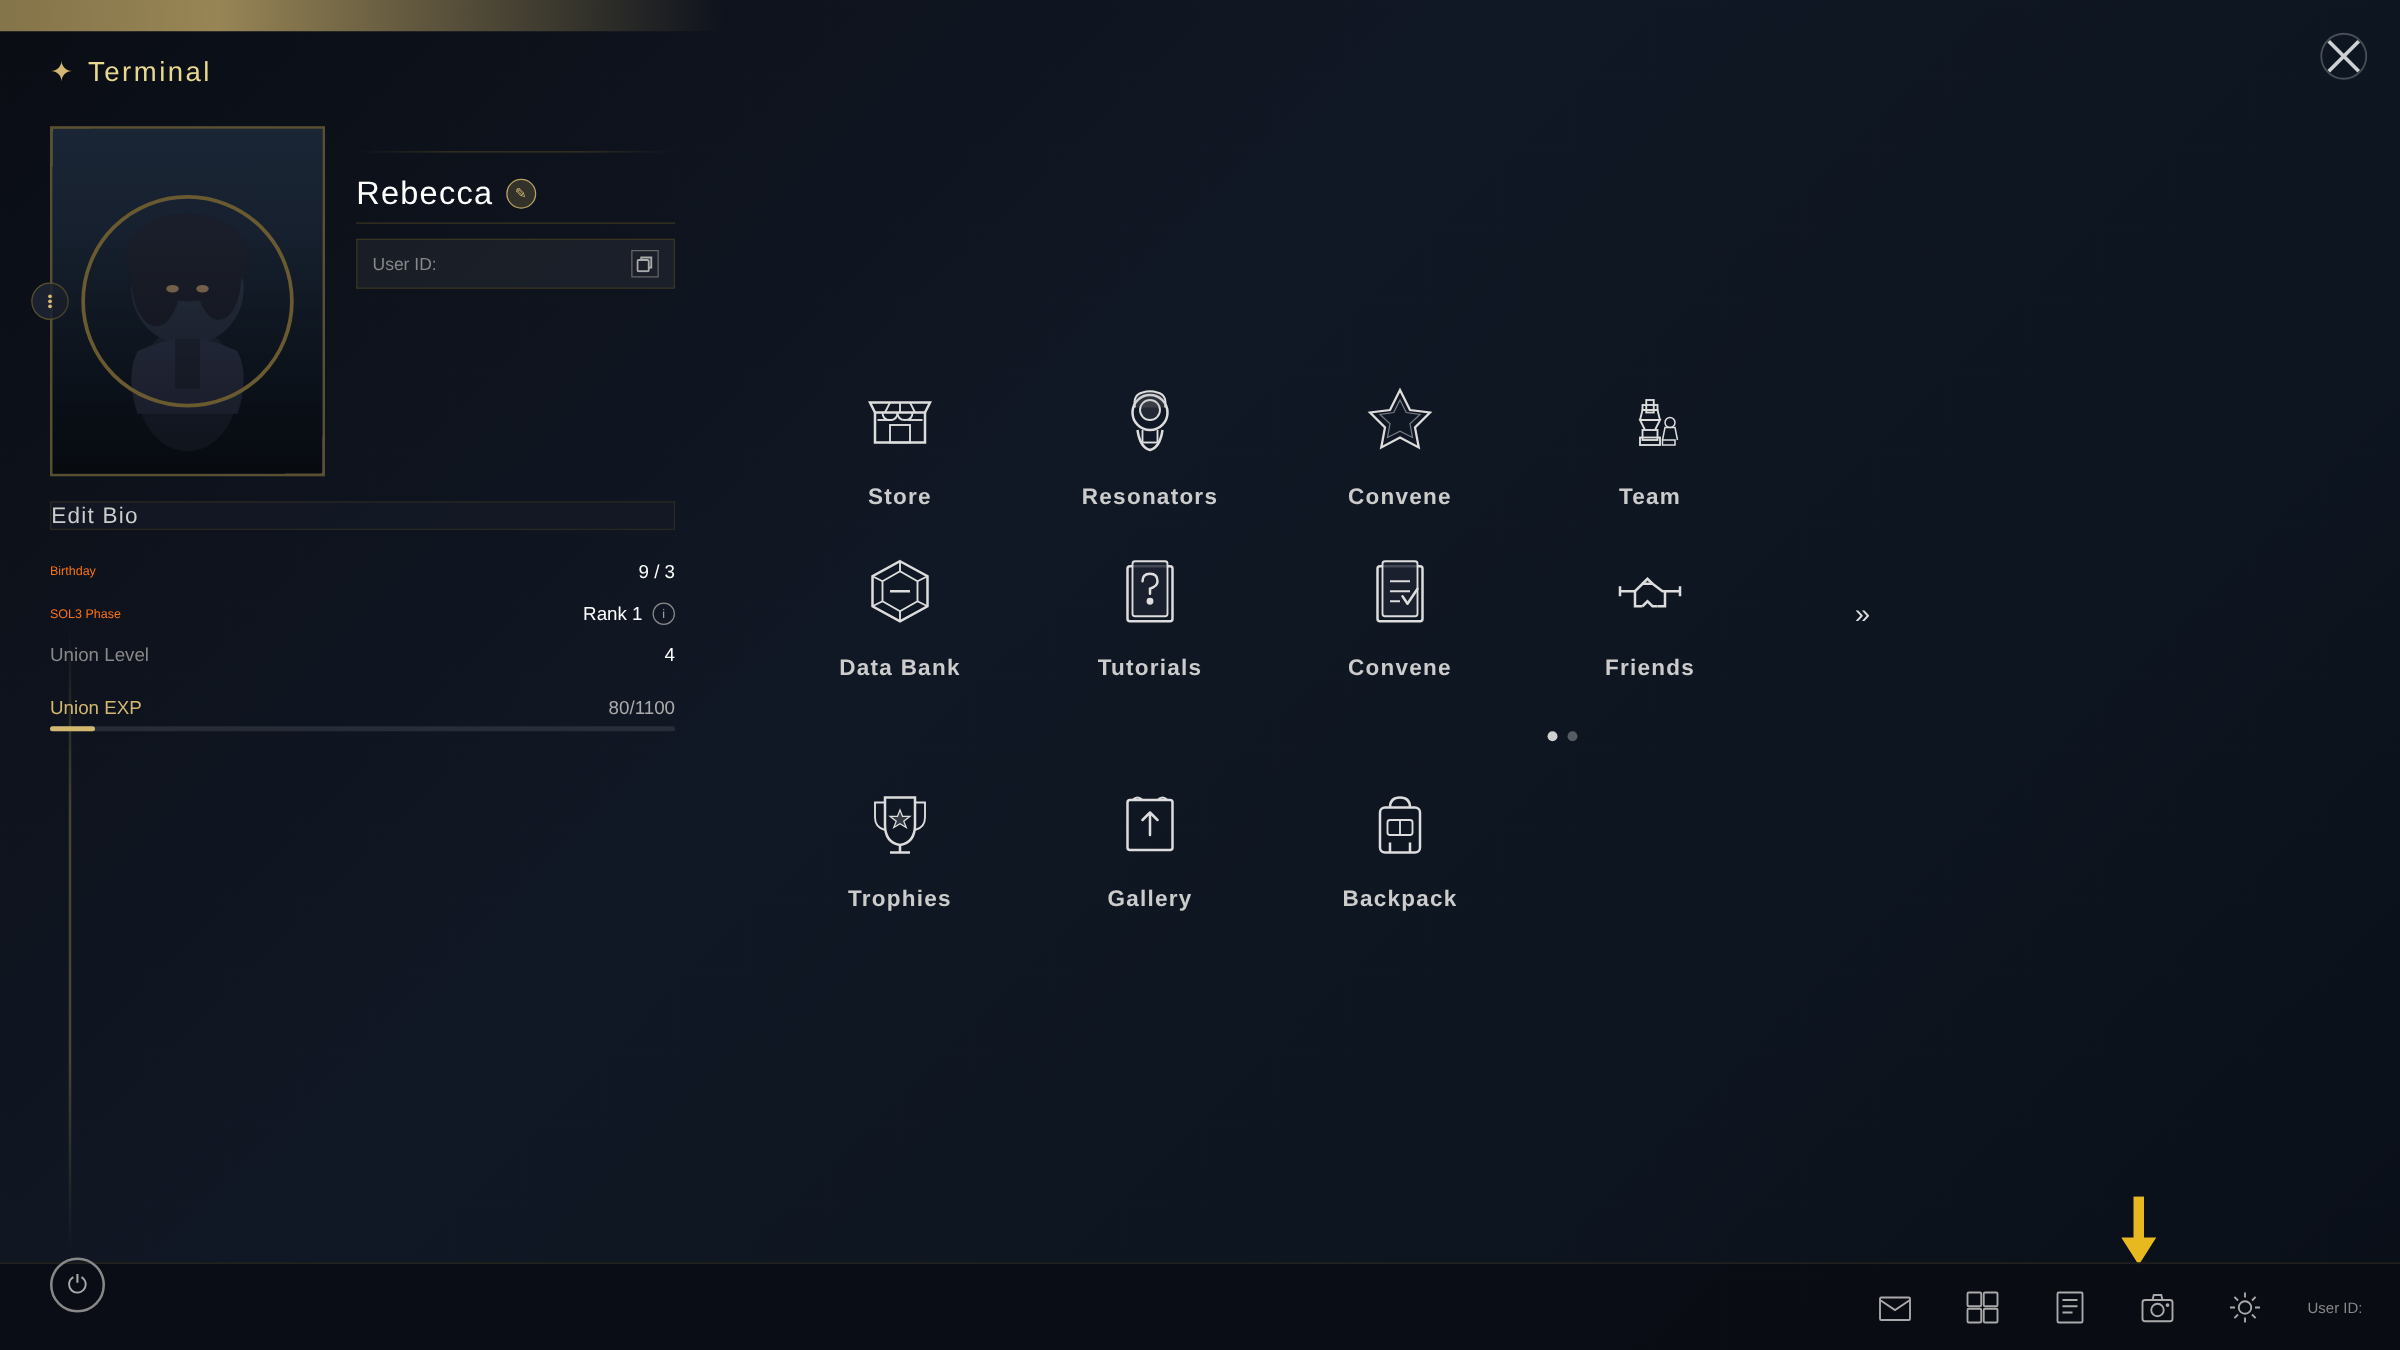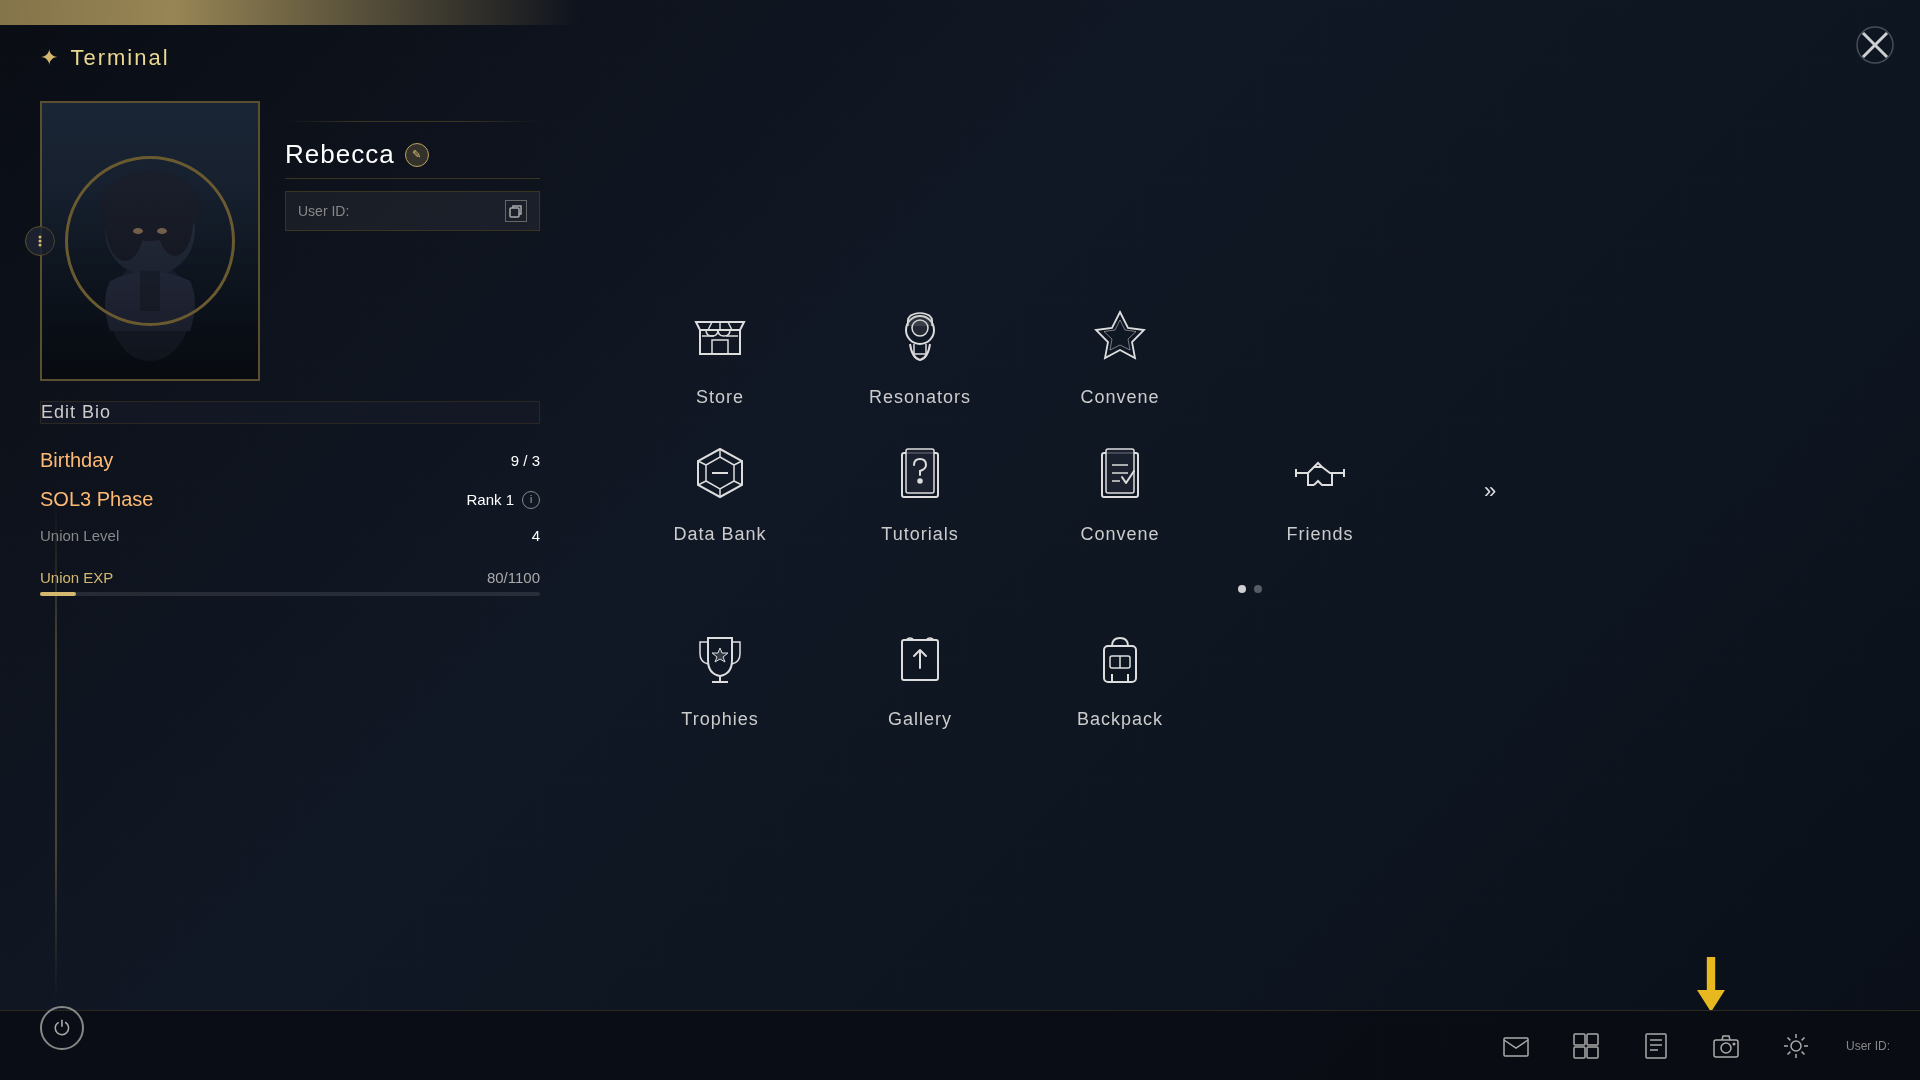--- a/index.html
+++ b/index.html
@@ -219,22 +219,22 @@
       margin-top: 5px;
     }
 
     .stat-row {
       display: flex;
       justify-content: space-between;
       align-items: center;
     }
 
     .stat-label {
-      font-size: 20px;
-      color: #fdba74;
+      font-size: 10px;
+      color: #f97316;
     }
 
     .stat-value {
       font-size: 15px;
       color: #fff;
       display: flex;
       align-items: center;
       gap: 8px;
       text-align: right;
     }
@@ -380,21 +380,21 @@
       height: 56px;
       fill: none;
       stroke: #ddd;
       stroke-width: 1.5;
     }
 
     .menu-label {
       font-size: 18px;
       color: #ccc;
       letter-spacing: 1px;
-      font-weight: 400;
+      font-weight: 700;
     }
 
     
     .pagination-dots {
       display: flex;
       gap: 8px;
       justify-content: center;
       margin-top: 10px;
     }
 
@@ -652,20 +652,38 @@
         <div class="menu-item">
           <div class="menu-icon">
             <svg viewBox="0 0 56 56">
               <polygon points="28,4 36,20 52,22 40,34 43,50 28,42 13,50 16,34 4,22 20,20" stroke="#ddd" stroke-width="1.8" fill="none"></polygon>
               <polygon points="28,12 33,22 44,23.5 36,31 38,42 28,37 18,42 20,31 12,23.5 23,22" stroke="#ddd" stroke-width="1" fill="none" opacity="0.5"></polygon>
             </svg>
           </div>
           <span class="menu-label">Convene</span>
         </div>
 
+        <div class="menu-item">
+          <div class="menu-icon">
+            <svg viewBox="0 0 56 56">
+
+              <rect x="20" y="42" width="16" height="6" stroke="#ddd" stroke-width="1.5" fill="none"></rect>
+              <rect x="22" y="36" width="12" height="8" stroke="#ddd" stroke-width="1.5" fill="none"></rect>
+              <path d="M24 36 L20 28 L36 28 L32 36" stroke="#ddd" stroke-width="1.5" fill="none"></path>
+              <path d="M20 28 L22 20 L34 20 L36 28" stroke="#ddd" stroke-width="1.5" fill="none"></path>
+              <rect x="25" y="12" width="6" height="10" stroke="#ddd" stroke-width="1.5" fill="none"></rect>
+              <rect x="22" y="16" width="12" height="4" stroke="#ddd" stroke-width="1.5" fill="none"></rect>
+
+              <rect x="38" y="44" width="10" height="4" stroke="#ddd" stroke-width="1.2" fill="none"></rect>
+              <path d="M38 44 L40 34 L48 34 L50 44" stroke="#ddd" stroke-width="1.2" fill="none"></path>
+              <circle cx="44" cy="30" r="4" stroke="#ddd" stroke-width="1.2" fill="none"></circle>
+            </svg>
+          </div>
+          <span class="menu-label">Team</span>
+        </div>
       </div>
 
       <div class="menu-row">
 
         <div class="menu-item">
           <div class="menu-icon">
             <svg viewBox="0 0 56 56">
               <polygon points="28,4 50,16 50,40 28,52 6,40 6,16" stroke="#ddd" stroke-width="2" fill="none"></polygon>
               <polygon points="28,12 42,20 42,36 28,44 14,36 14,20" stroke="#ddd" stroke-width="1.5" fill="none"></polygon>
               <line x1="28" y1="4" x2="28" y2="12" stroke="#ddd" stroke-width="1.5"></line>

